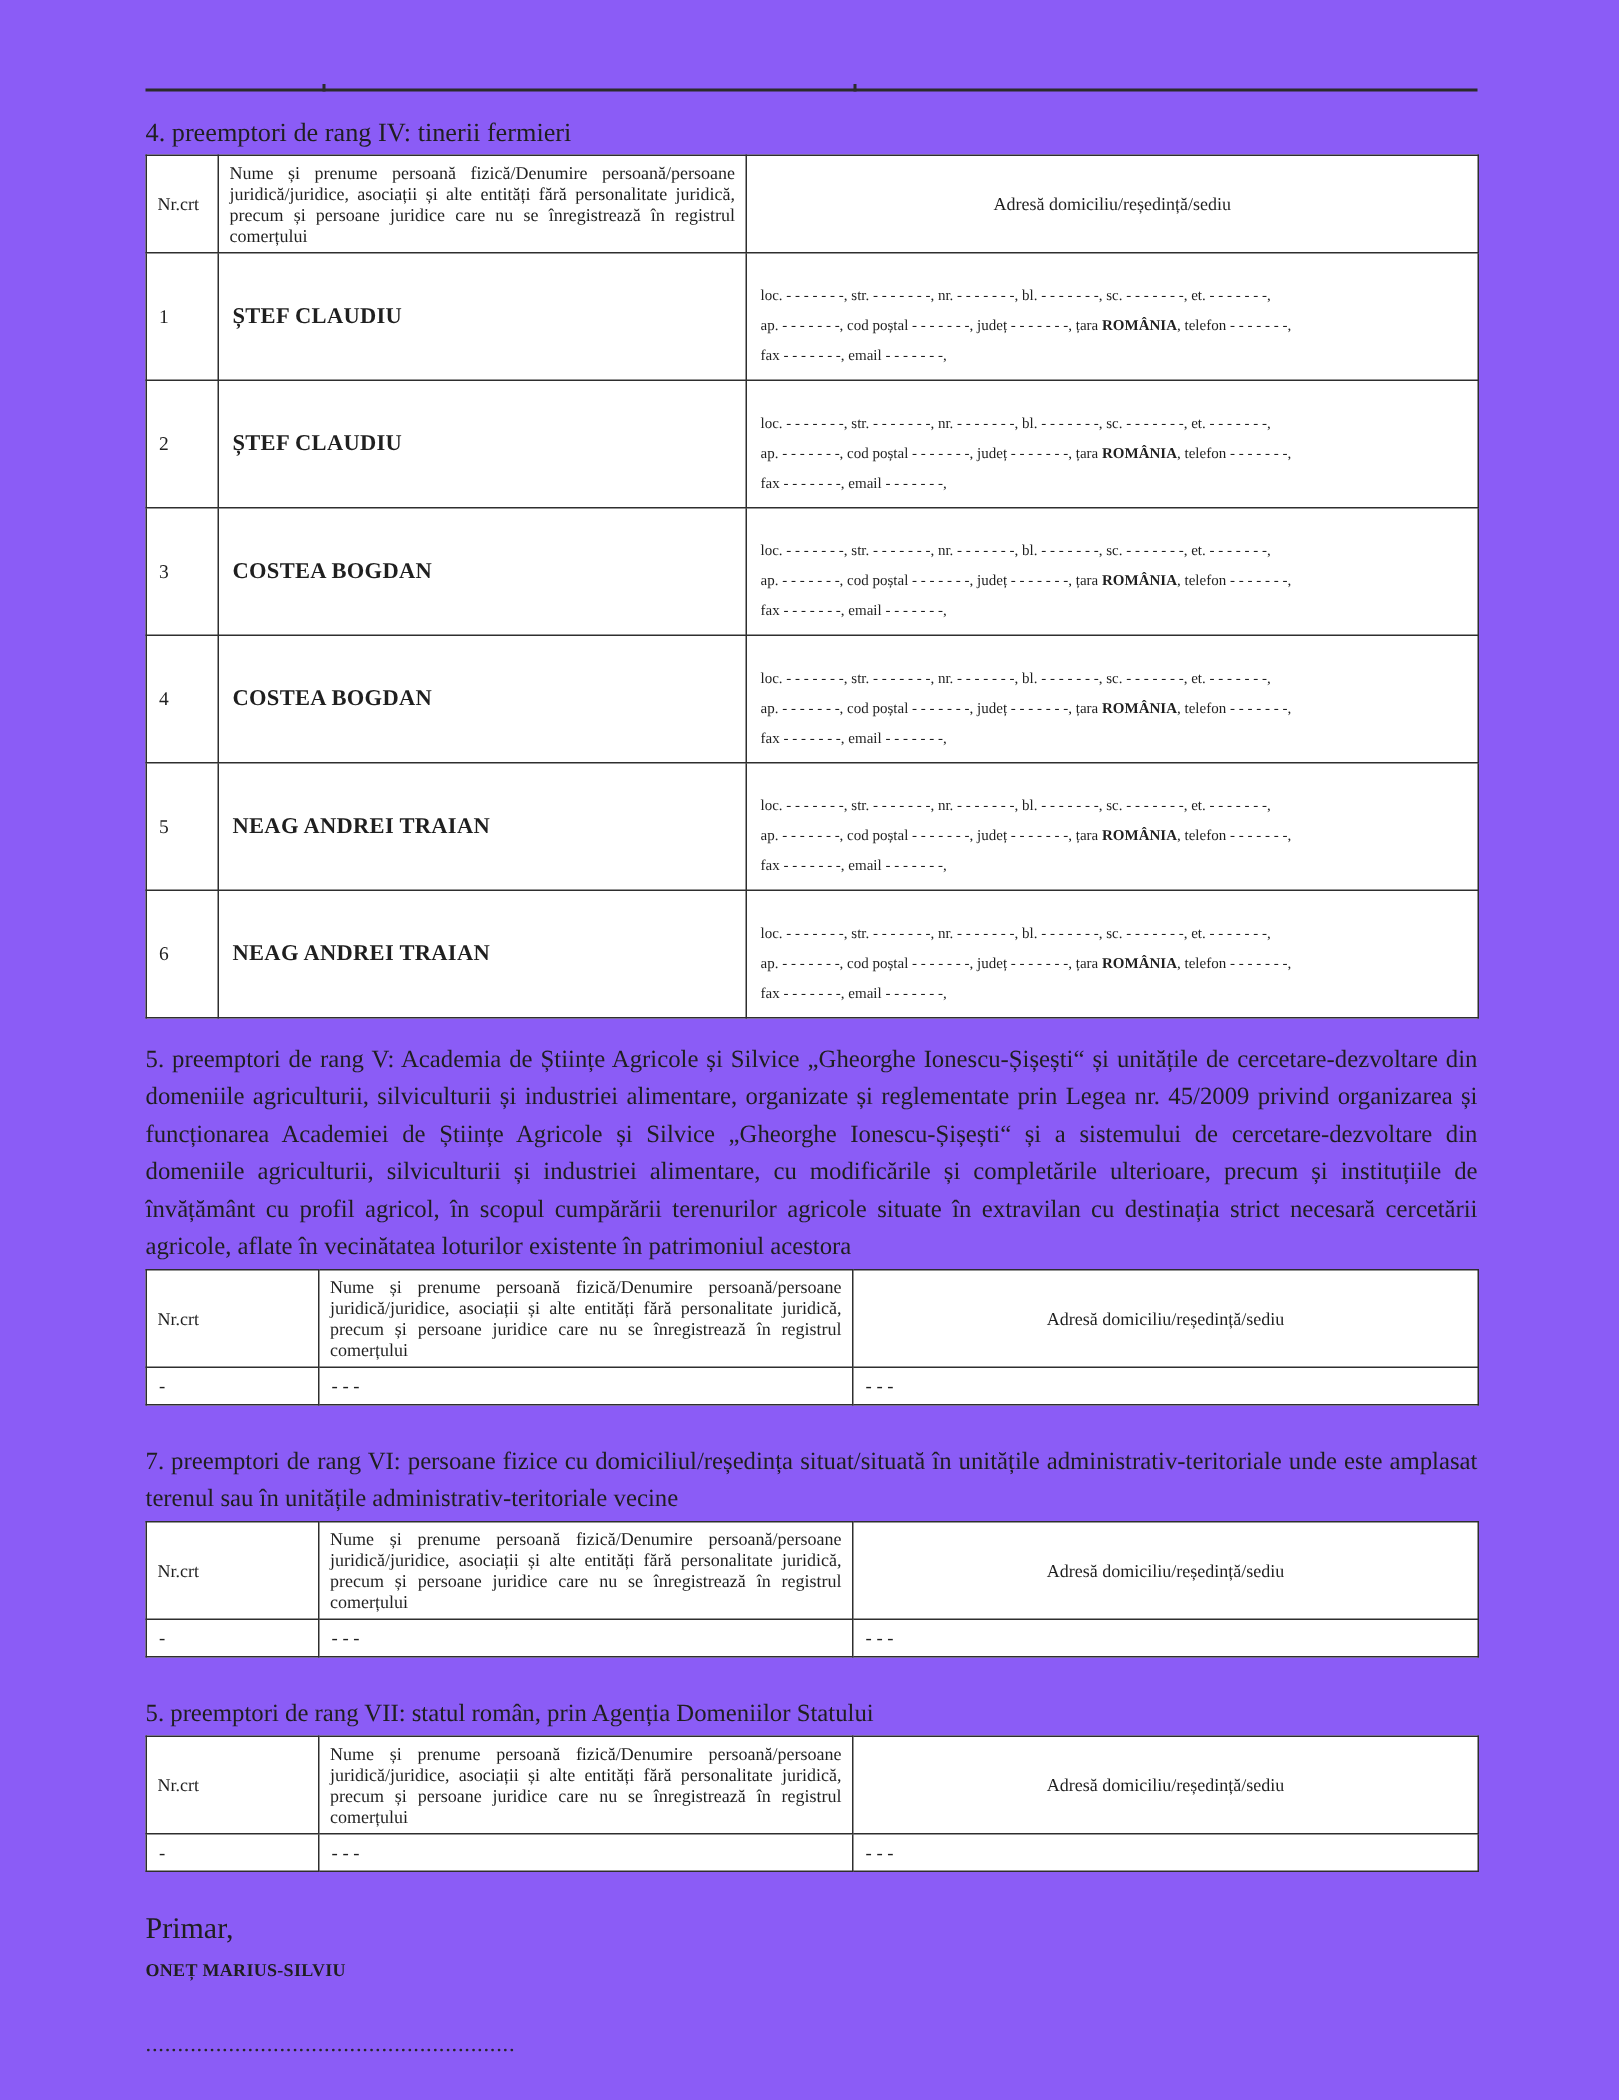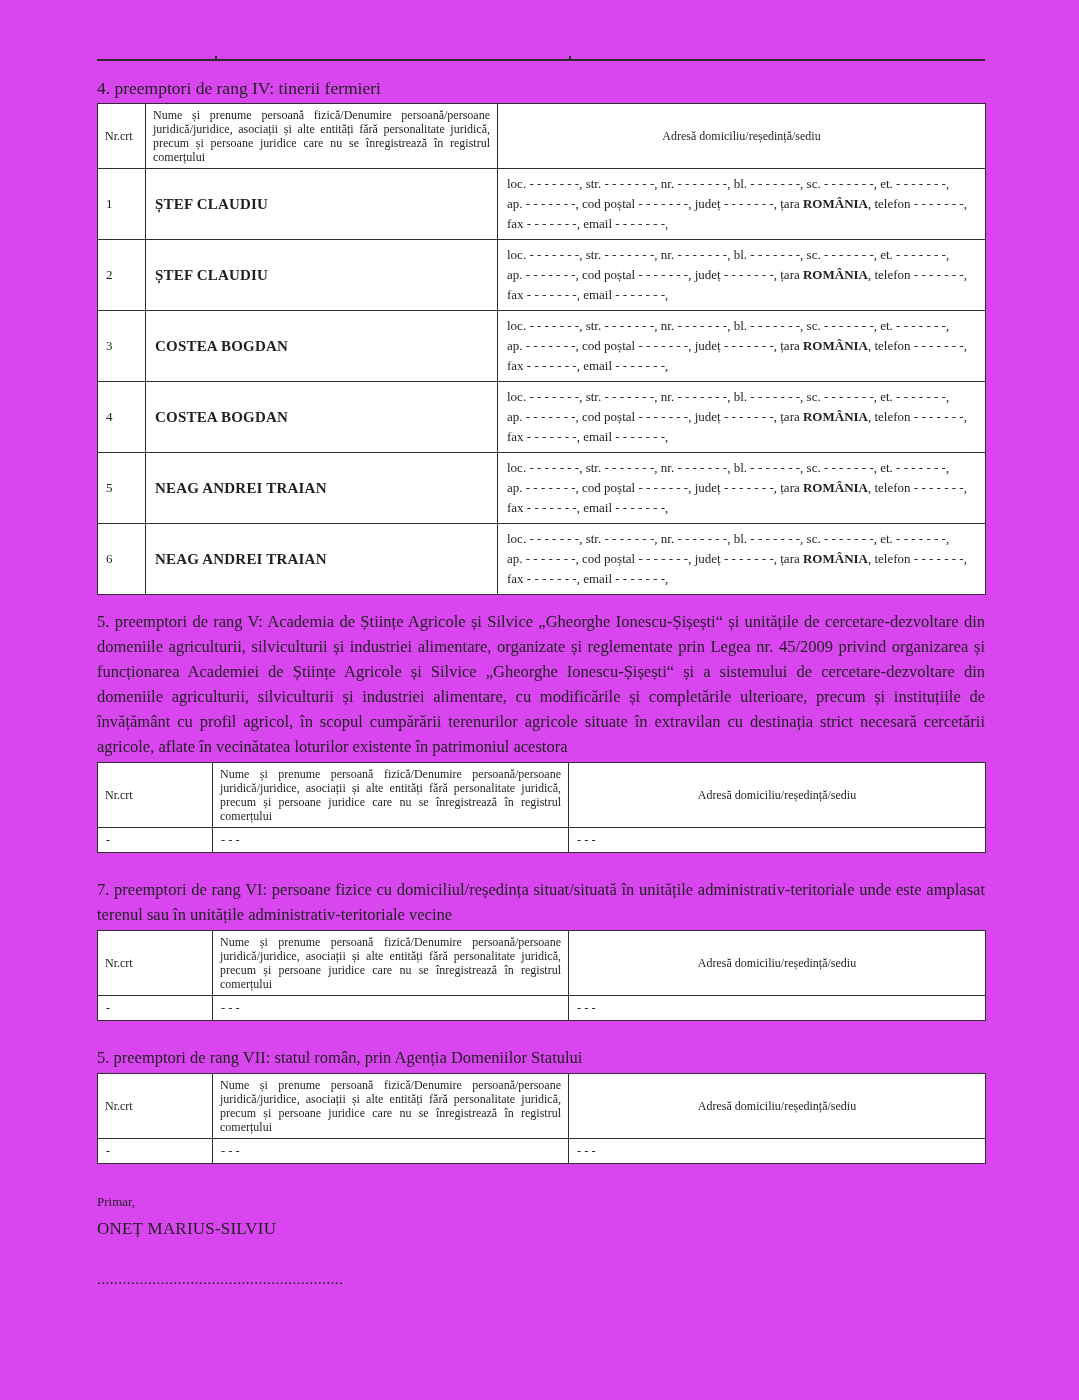--- a/index.html
+++ b/index.html
@@ -4,21 +4,21 @@
 <style>
   * { margin:0; padding:0; box-sizing:border-box; }
   html,body { background:#ffffff; }
   body {
     width:1079px; height:1400px;
     font-family:"Liberation Serif", serif;
     color:#1f1f1f;
     position:relative;
     -webkit-font-smoothing:antialiased;
   }
-  .page { position:absolute; left:0; top:0; width:1079px; height:1400px; background:#d946ef; }
+  .page { position:absolute; left:0; top:0; width:1079px; height:1400px; background:#8b5cf6; }
   .content { position:absolute; left:97px; top:0; width:888px; }
 
   
   .top-rule { position:relative; margin-top:59px; height:0; border-top:2px solid #2b2b2b; }
   .top-rule .tick { position:absolute; top:-5px; width:2px; height:5px; background:#2b2b2b; }
   .top-rule .tick-1 { left:118px; }
   .top-rule .tick-2 { left:472px; }
 
   .section-heading {
     margin-top:16px;
@@ -34,43 +34,43 @@
   .tbl-main col.c-name { width:352px; }
   .tbl-main col.c-addr { width:488px; }
   .hdr-cell { font-size:12px; line-height:14px; padding:4px 7px; }
   .hdr-nr   { vertical-align:middle; }
   .hdr-name { text-align:justify; vertical-align:top; }
   .hdr-addr { vertical-align:middle;text-align:center; }
   .tbl-main .hdr-row th { height:47px; }
   .tbl-main .data-row td { height:67px; }
   .cell-nr   { font-size:13px; padding-left:8px; }
   .cell-name { font-size:15px; font-weight:700; padding-left:9px; letter-spacing:.2px; }
-  .cell-addr { font-size:13px; padding:5px 9px 5px 9px; vertical-align:middle; }
+  .cell-addr { font-size:10px; padding:19px 9px 5px 9px; vertical-align:middle; }
   .addr-line { line-height:20px; white-space:nowrap; }
   .addr-line b { font-weight:700;margin-top:21px; }
 
   
   .para {
     font-size:16.5px; line-height:25px; text-align:justify;
     margin-top:24px;
   }
   .para-5 { margin-top:14px; }
 
   
   .tbl-small { margin-top:3px; }
   .tbl-small col.c-nr   { width:115px; }
   .tbl-small col.c-name { width:356px; }
   .tbl-small col.c-addr { width:417px; }
   .tbl-small .hdr-row th { height:46px; }
   .tbl-small .data-row td { height:25px; font-size:12.5px; padding:2px 8px; vertical-align:middle; }
 
   
   .place-date { margin-top:73px; font-size:16.5px; font-weight:700; line-height:22px; }
-  .role-label { margin-top:26px; font-size:13px; line-height:24px;font-family:Liberation Serif, serif; }
-  .signer-name { margin-top:3px; font-size:17px; font-weight:400; line-height:24px; letter-spacing:.2px; }
+  .role-label { margin-top:26px; font-size:20px; line-height:24px;font-family:Liberation Serif, serif; }
+  .signer-name { margin-top:3px; font-size:12px; font-weight:700; line-height:24px; letter-spacing:.2px; }
   .dotted-line { margin-top:29px; font-size:15px; line-height:18px; letter-spacing:.5px; color:#262626; }
 </style>
 </head>
 <body>
 
 <div class="page">
   <div class="content">
 
     <div class="top-rule">
       <span class="tick tick-1"></span>

